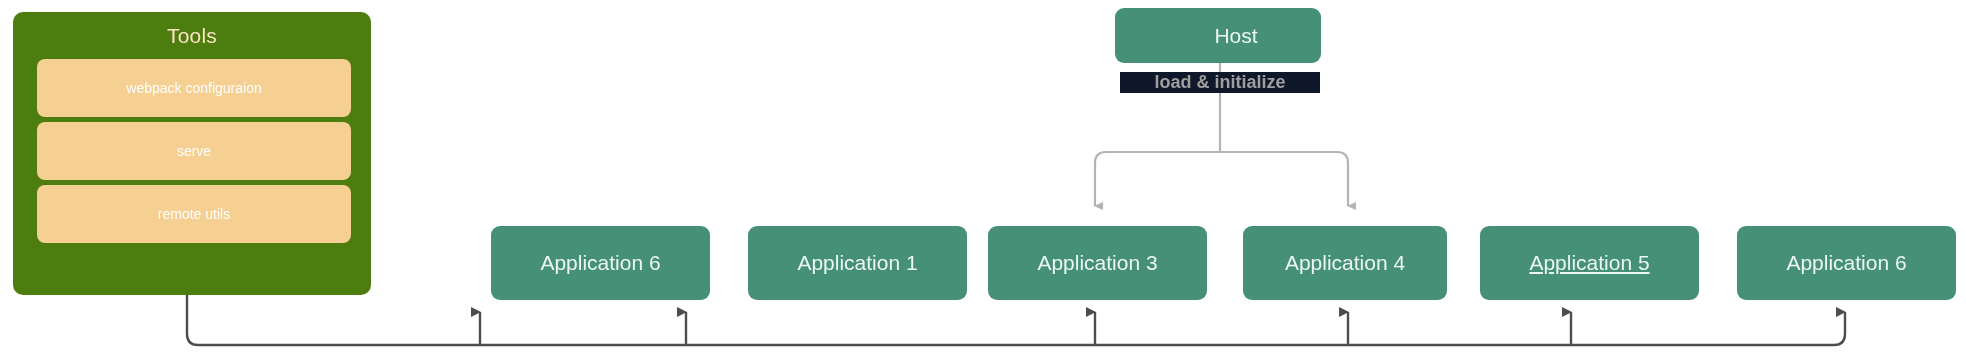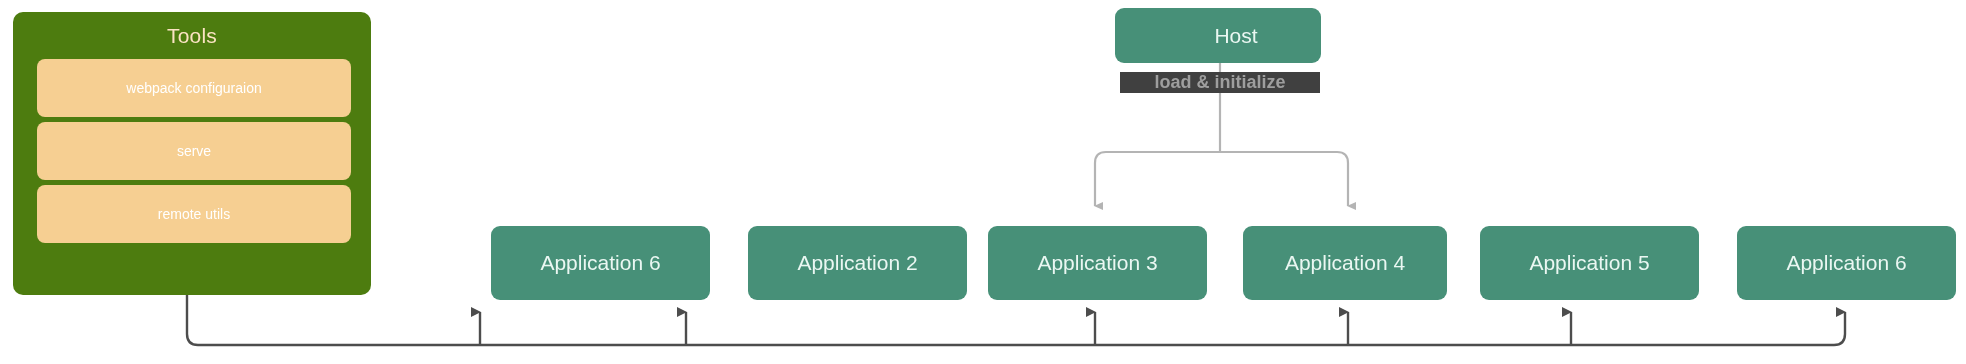--- a/index.html
+++ b/index.html
@@ -89,34 +89,34 @@
   }
 
   .app-node {
     top: 226px;
     height: 74px;
   }
   .app-0 { left: 491px;  width: 219px; }
   .app-1 { left: 748px;  width: 219px; }
   .app-2 { left: 988px;  width: 219px; }
   .app-3 { left: 1243px; width: 204px; }
-  .app-4 { left: 1480px; width: 219px; }
+  .app-4 { left: 1480px; width: 219px; text-decoration: underline; }
   .app-5 { left: 1737px; width: 219px; }
 
   
   .edge-label {
     position: absolute;
     left: 1120px;
     top: 72px;
     width: 200px;
     text-align: center;
     color: #9e9e9e;
     font-size: 18px;
     font-weight: bold;
-    background: #404040;
+    background: #0f172a;
     padding: 0 4px;
     box-sizing: border-box;
   }
 </style>
 </head>
 <body>
 
 <div id="diagram">
 
   <svg class="svg-layer" viewBox="0 0 1966 364">
@@ -155,21 +155,21 @@
 
     <div class="tool-item tool-item-1">serve</div>
   </div>
 
   <div class="node host-node">Host</div>
 
   <div class="edge-label">load &amp; initialize</div>
 
   <div class="node app-node app-0">Application 6</div>
 
-  <div class="node app-node app-1">Application 2</div>
+  <div class="node app-node app-1">Application 1</div>
 
   <div class="node app-node app-2">Application 3</div>
 
   <div class="node app-node app-3">Application 4</div>
 
   <div class="node app-node app-4">Application 5</div>
 
   <div class="node app-node app-5">Application 6</div>
 
 </div>

